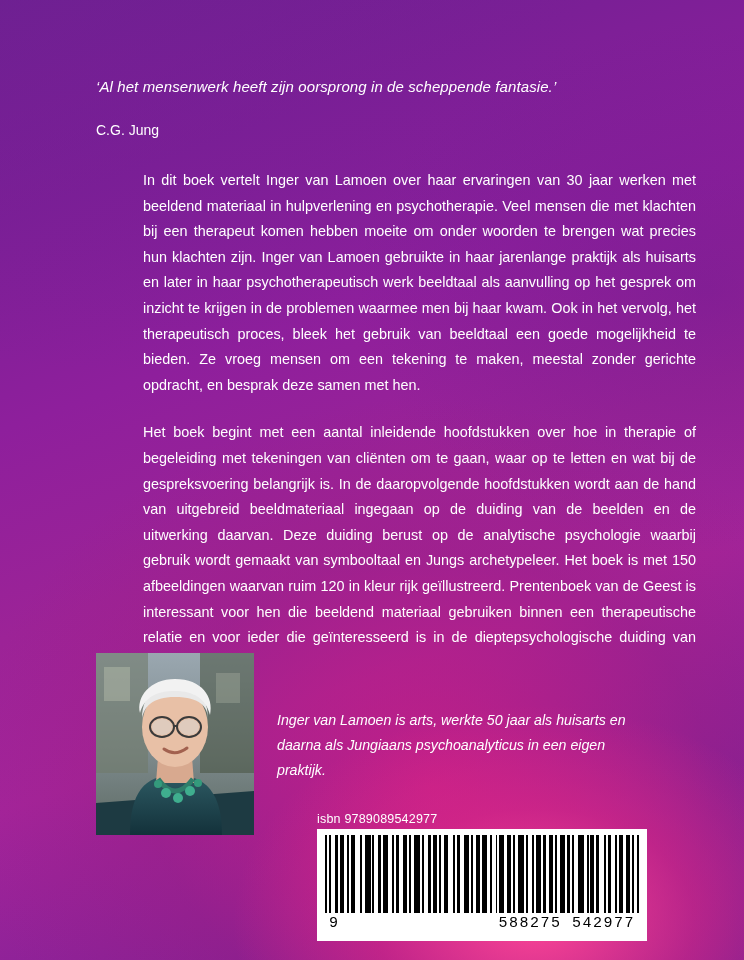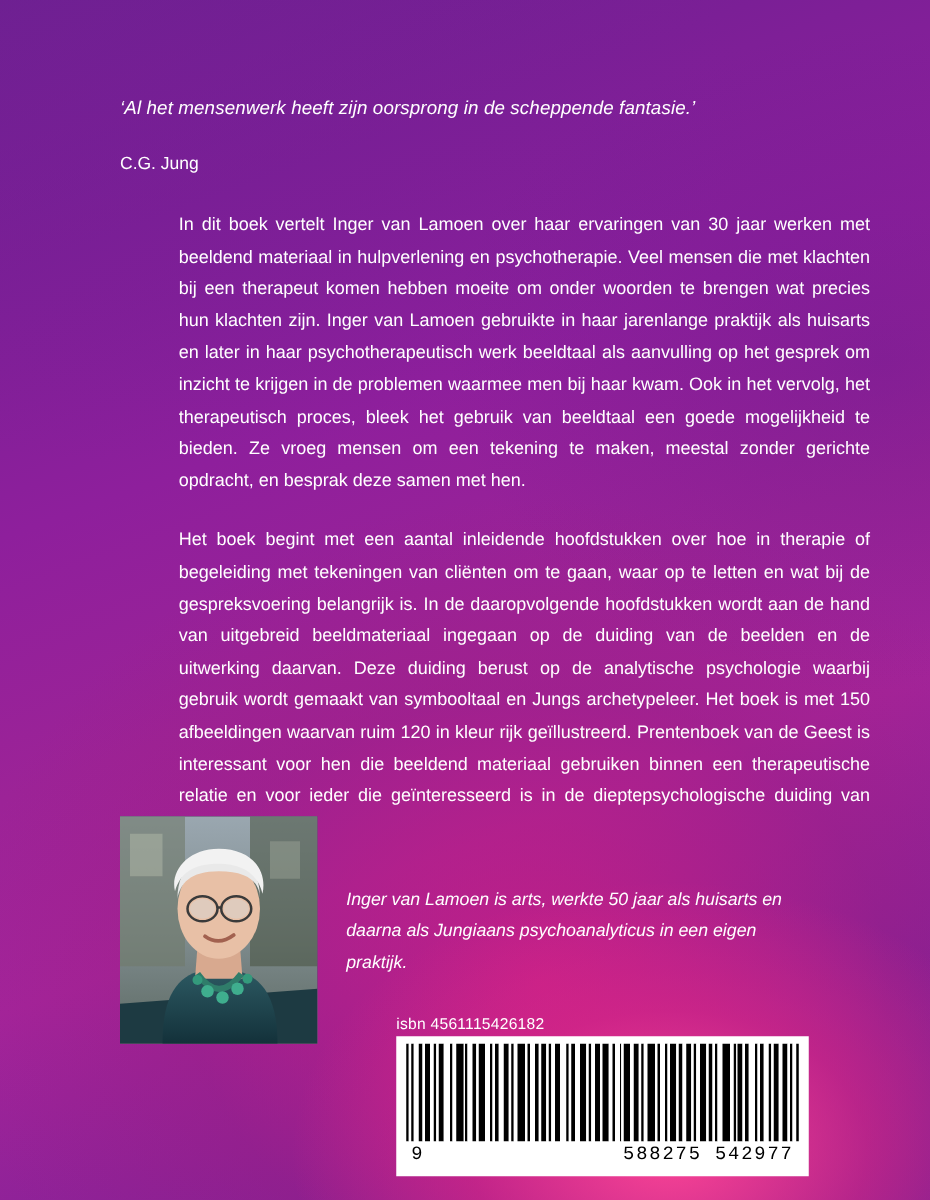--- a/index.html
+++ b/index.html
@@ -177,21 +177,21 @@
         <circle cx="70" cy="140" r="5" fill="#3fae8e"></circle>
         <circle cx="82" cy="145" r="5" fill="#3fae8e"></circle>
         <circle cx="94" cy="138" r="5" fill="#3fae8e"></circle>
         <circle cx="62" cy="131" r="4" fill="#349a7c"></circle>
         <circle cx="102" cy="130" r="4" fill="#349a7c"></circle>
       </svg>
     </div>
 
     <div class="author-bio">Inger van Lamoen is arts, werkte 50 jaar als huisarts en daarna als Jungiaans psychoanalyticus in een eigen praktijk.</div>
 
-    <div class="isbn-text">isbn 4561115426182</div>
+    <div class="isbn-text">isbn 9789089542977</div>
 
     <div class="barcode">
       <div class="barcode-bars">
         <span style="width:2px"></span>
           <span style="width:2px;background:#fff"></span>
           <span style="width:2px"></span>
         <span style="width:4px;background:#fff"></span>
           <span style="width:3px"></span>
           <span style="width:2px;background:#fff"></span>
         <span style="width:5px"></span>

